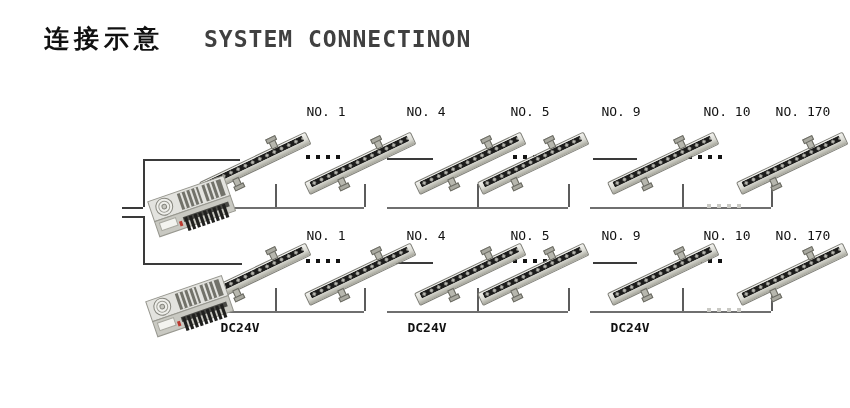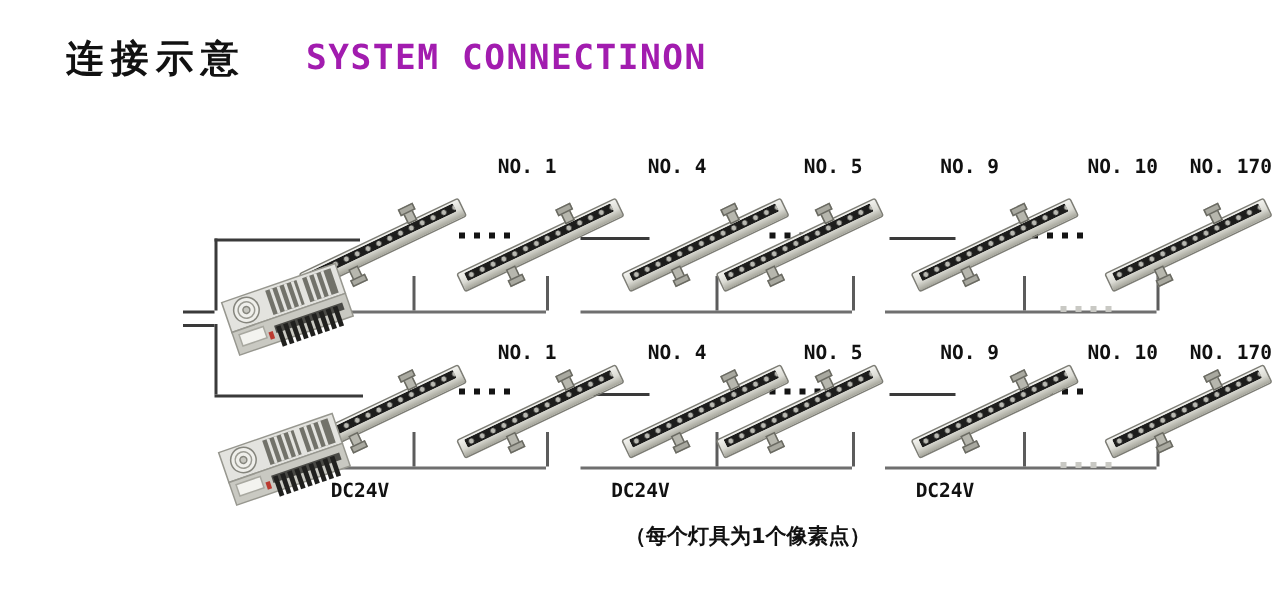--- a/index.html
+++ b/index.html
@@ -6,38 +6,38 @@
   #stage{
     position:relative;width:850px;height:408px;background:#ffffff;overflow:hidden;
     font-family:"DejaVu Sans",sans-serif;
   }
   
   .title-cn{
     position:absolute;left:44px;top:22px;font-size:25px;font-weight:bold;color:#111;
     letter-spacing:5px;font-family:"DejaVu Sans",sans-serif;
   }
   .title-en{
-    position:absolute;left:204px;top:26px;font-size:23px;font-weight:bold;color:#a21caf;
+    position:absolute;left:204px;top:26px;font-size:23px;font-weight:bold;color:#404040;
     font-family:"DejaVu Sans Mono","Liberation Mono",monospace;letter-spacing:1px;
   }
   
   .dmx-box{
     position:absolute;left:48px;top:202px;width:74px;height:20px;border:2px solid #222;
     background:#fff;display:flex;align-items:center;justify-content:center;
     font-size:14px;font-weight:bold;color:#111;white-space:nowrap;
     font-family:"DejaVu Sans","DejaVu Sans Mono",sans-serif;
   }
   
   .hline{position:absolute;height:0;border-top:2px solid #3a3a3a;}
   .vline{position:absolute;width:0;border-left:2px solid #3a3a3a;}
   .bus{position:absolute;height:0;border-top:2px solid #6f6f6f;}
   .tick{position:absolute;width:0;border-left:2px solid #5c5c5c;height:23px;}
   
   .fx-label{
-    position:absolute;width:90px;text-align:right;font-size:13px;font-weight:bold;color:#111;
+    position:absolute;width:90px;text-align:center;font-size:13px;font-weight:normal;color:#111;
     font-family:"DejaVu Sans Mono","Liberation Mono",monospace;white-space:nowrap;
   }
   .dc-label{
     position:absolute;width:70px;text-align:center;font-size:13px;font-weight:bold;color:#111;
     font-family:"DejaVu Sans Mono","Liberation Mono",monospace;
   }
   
   .dots{position:absolute;display:flex;gap:6px;}
   .dots i{width:4px;height:4px;background:#141414;display:block;}
   .dots.faint i{background:#c9c9c4;}
@@ -295,14 +295,13 @@
               <rect x="52" y="44" width="3.2" height="14"></rect>
               <rect x="57" y="44" width="3.2" height="14"></rect>
               <rect x="62" y="44" width="3.2" height="14"></rect>
               <rect x="67" y="44" width="3.2" height="14"></rect>
               <rect x="72" y="44" width="3.2" height="14"></rect>
               <rect x="77" y="44" width="3.2" height="14"></rect>
             </g>
           </g>
         </svg></div>
     </div>
-  <div class="caption">（每个灯具为1个像素点）</div>
 </div>
 
 </body></html>

